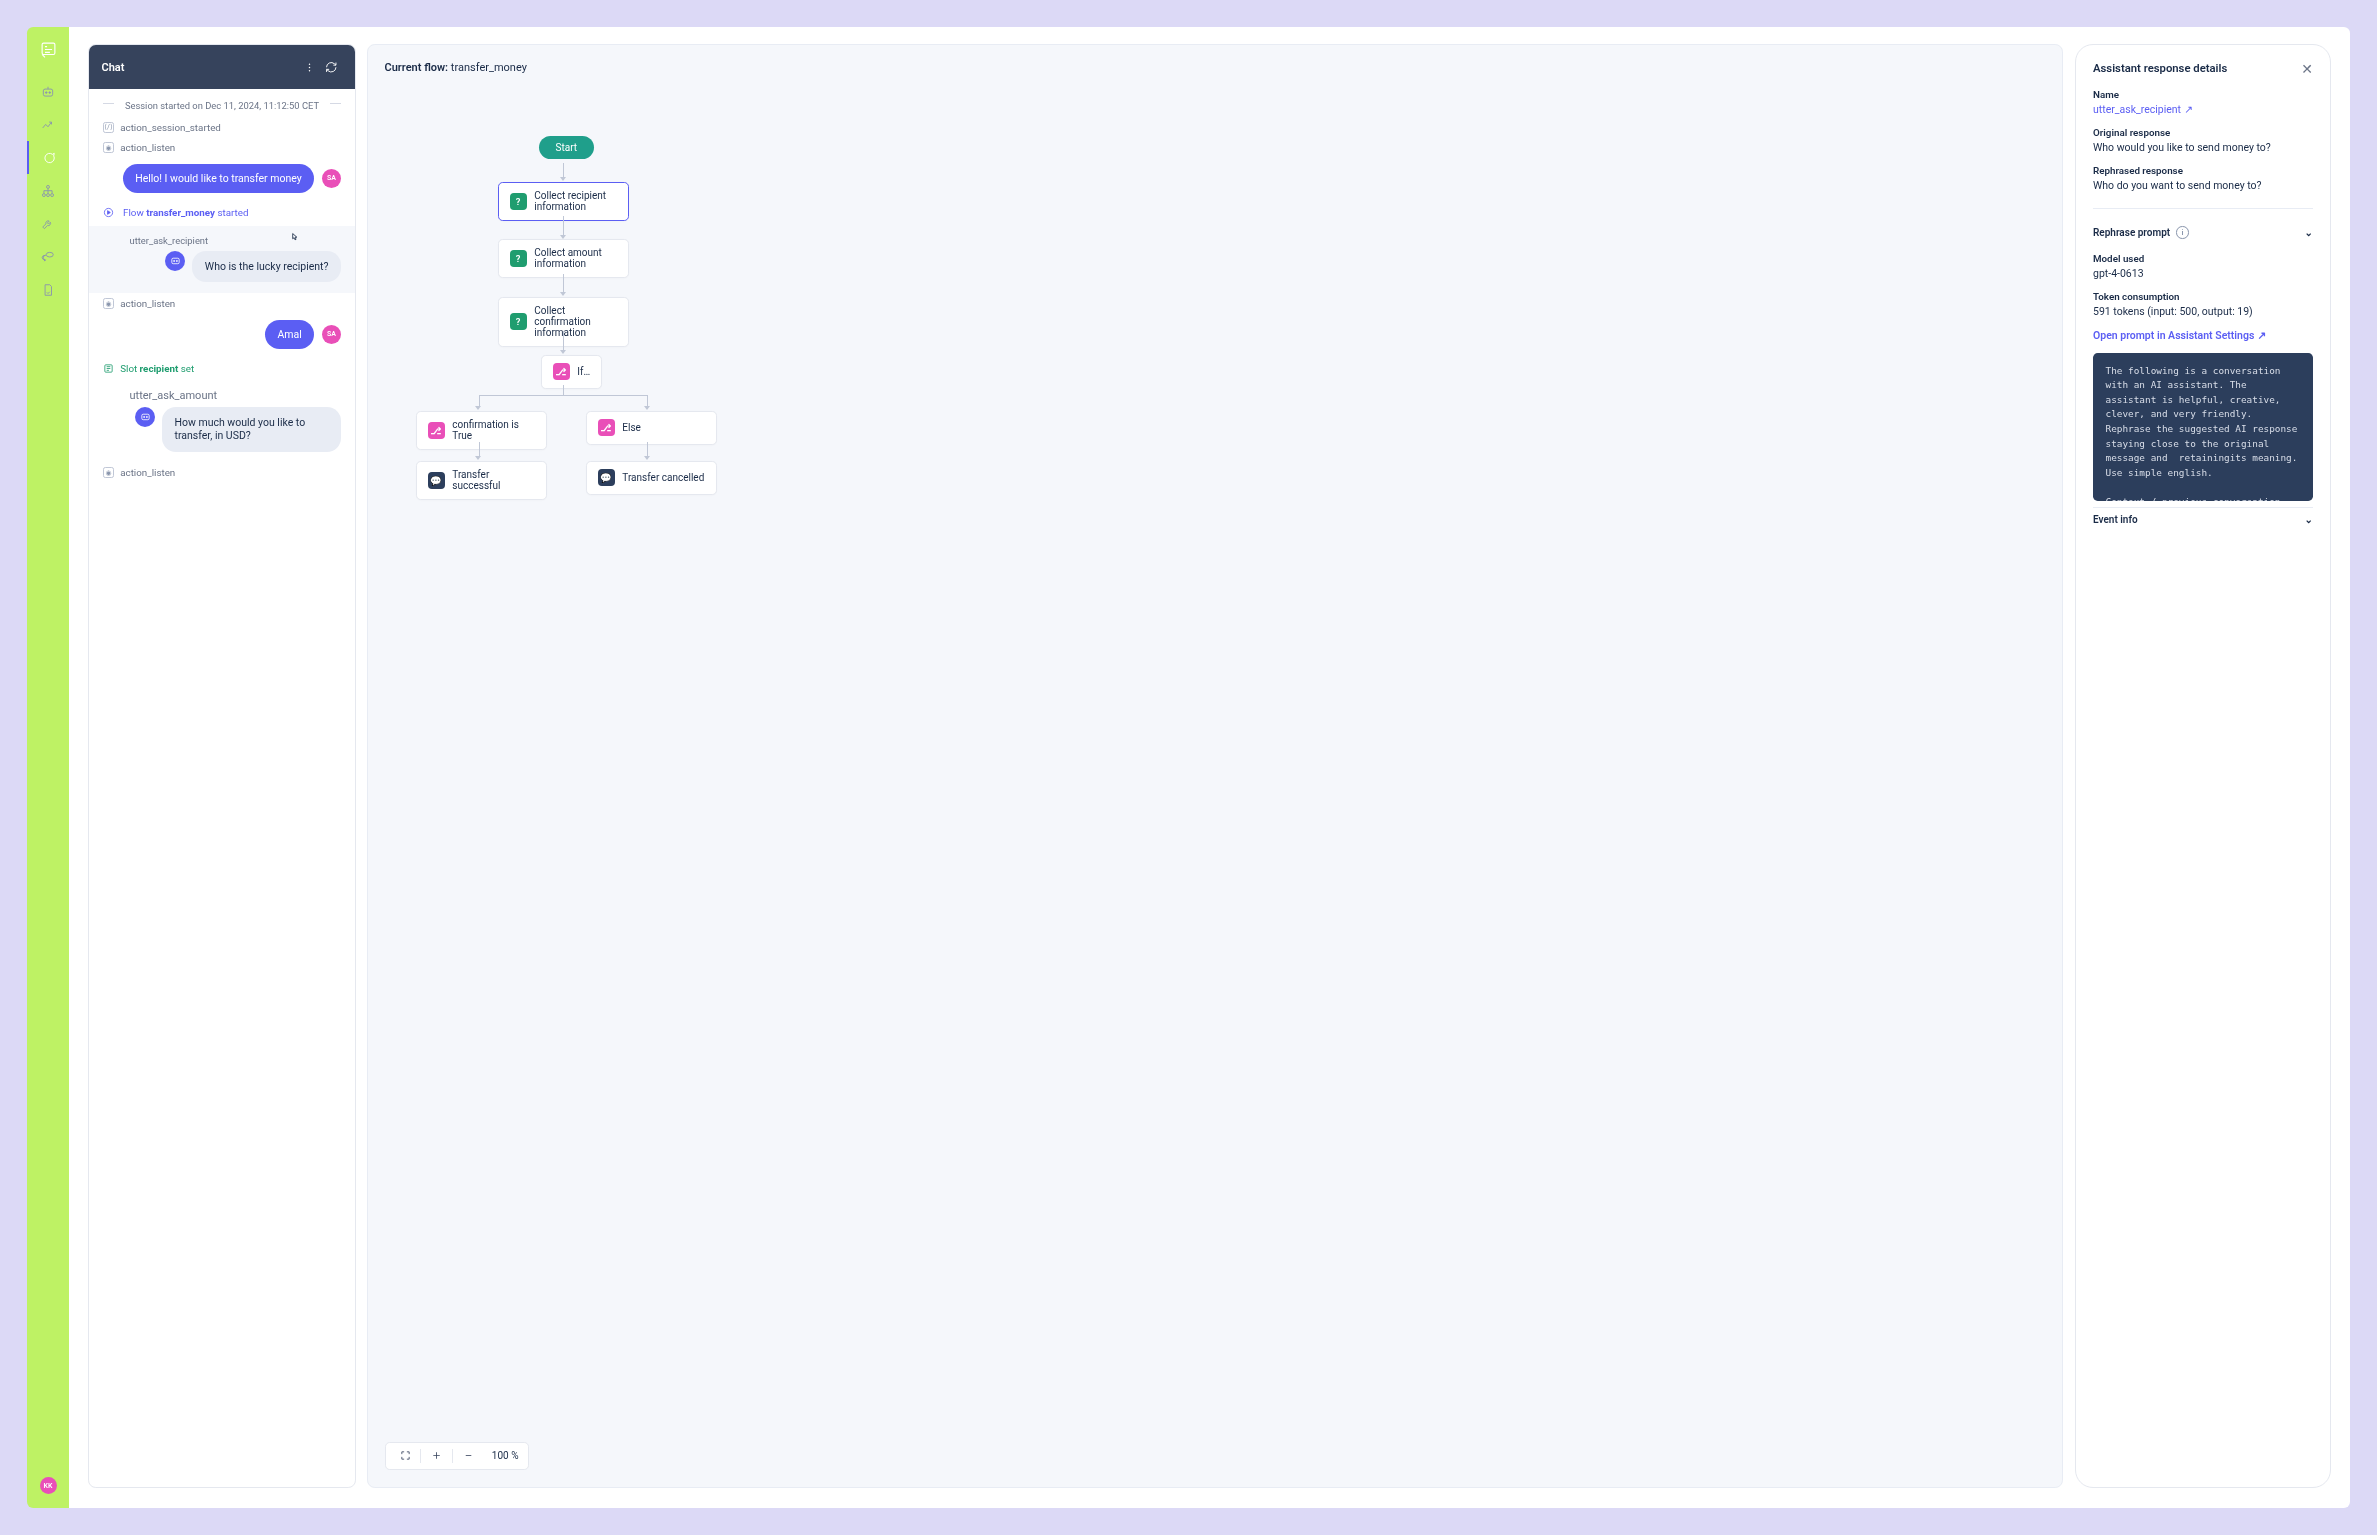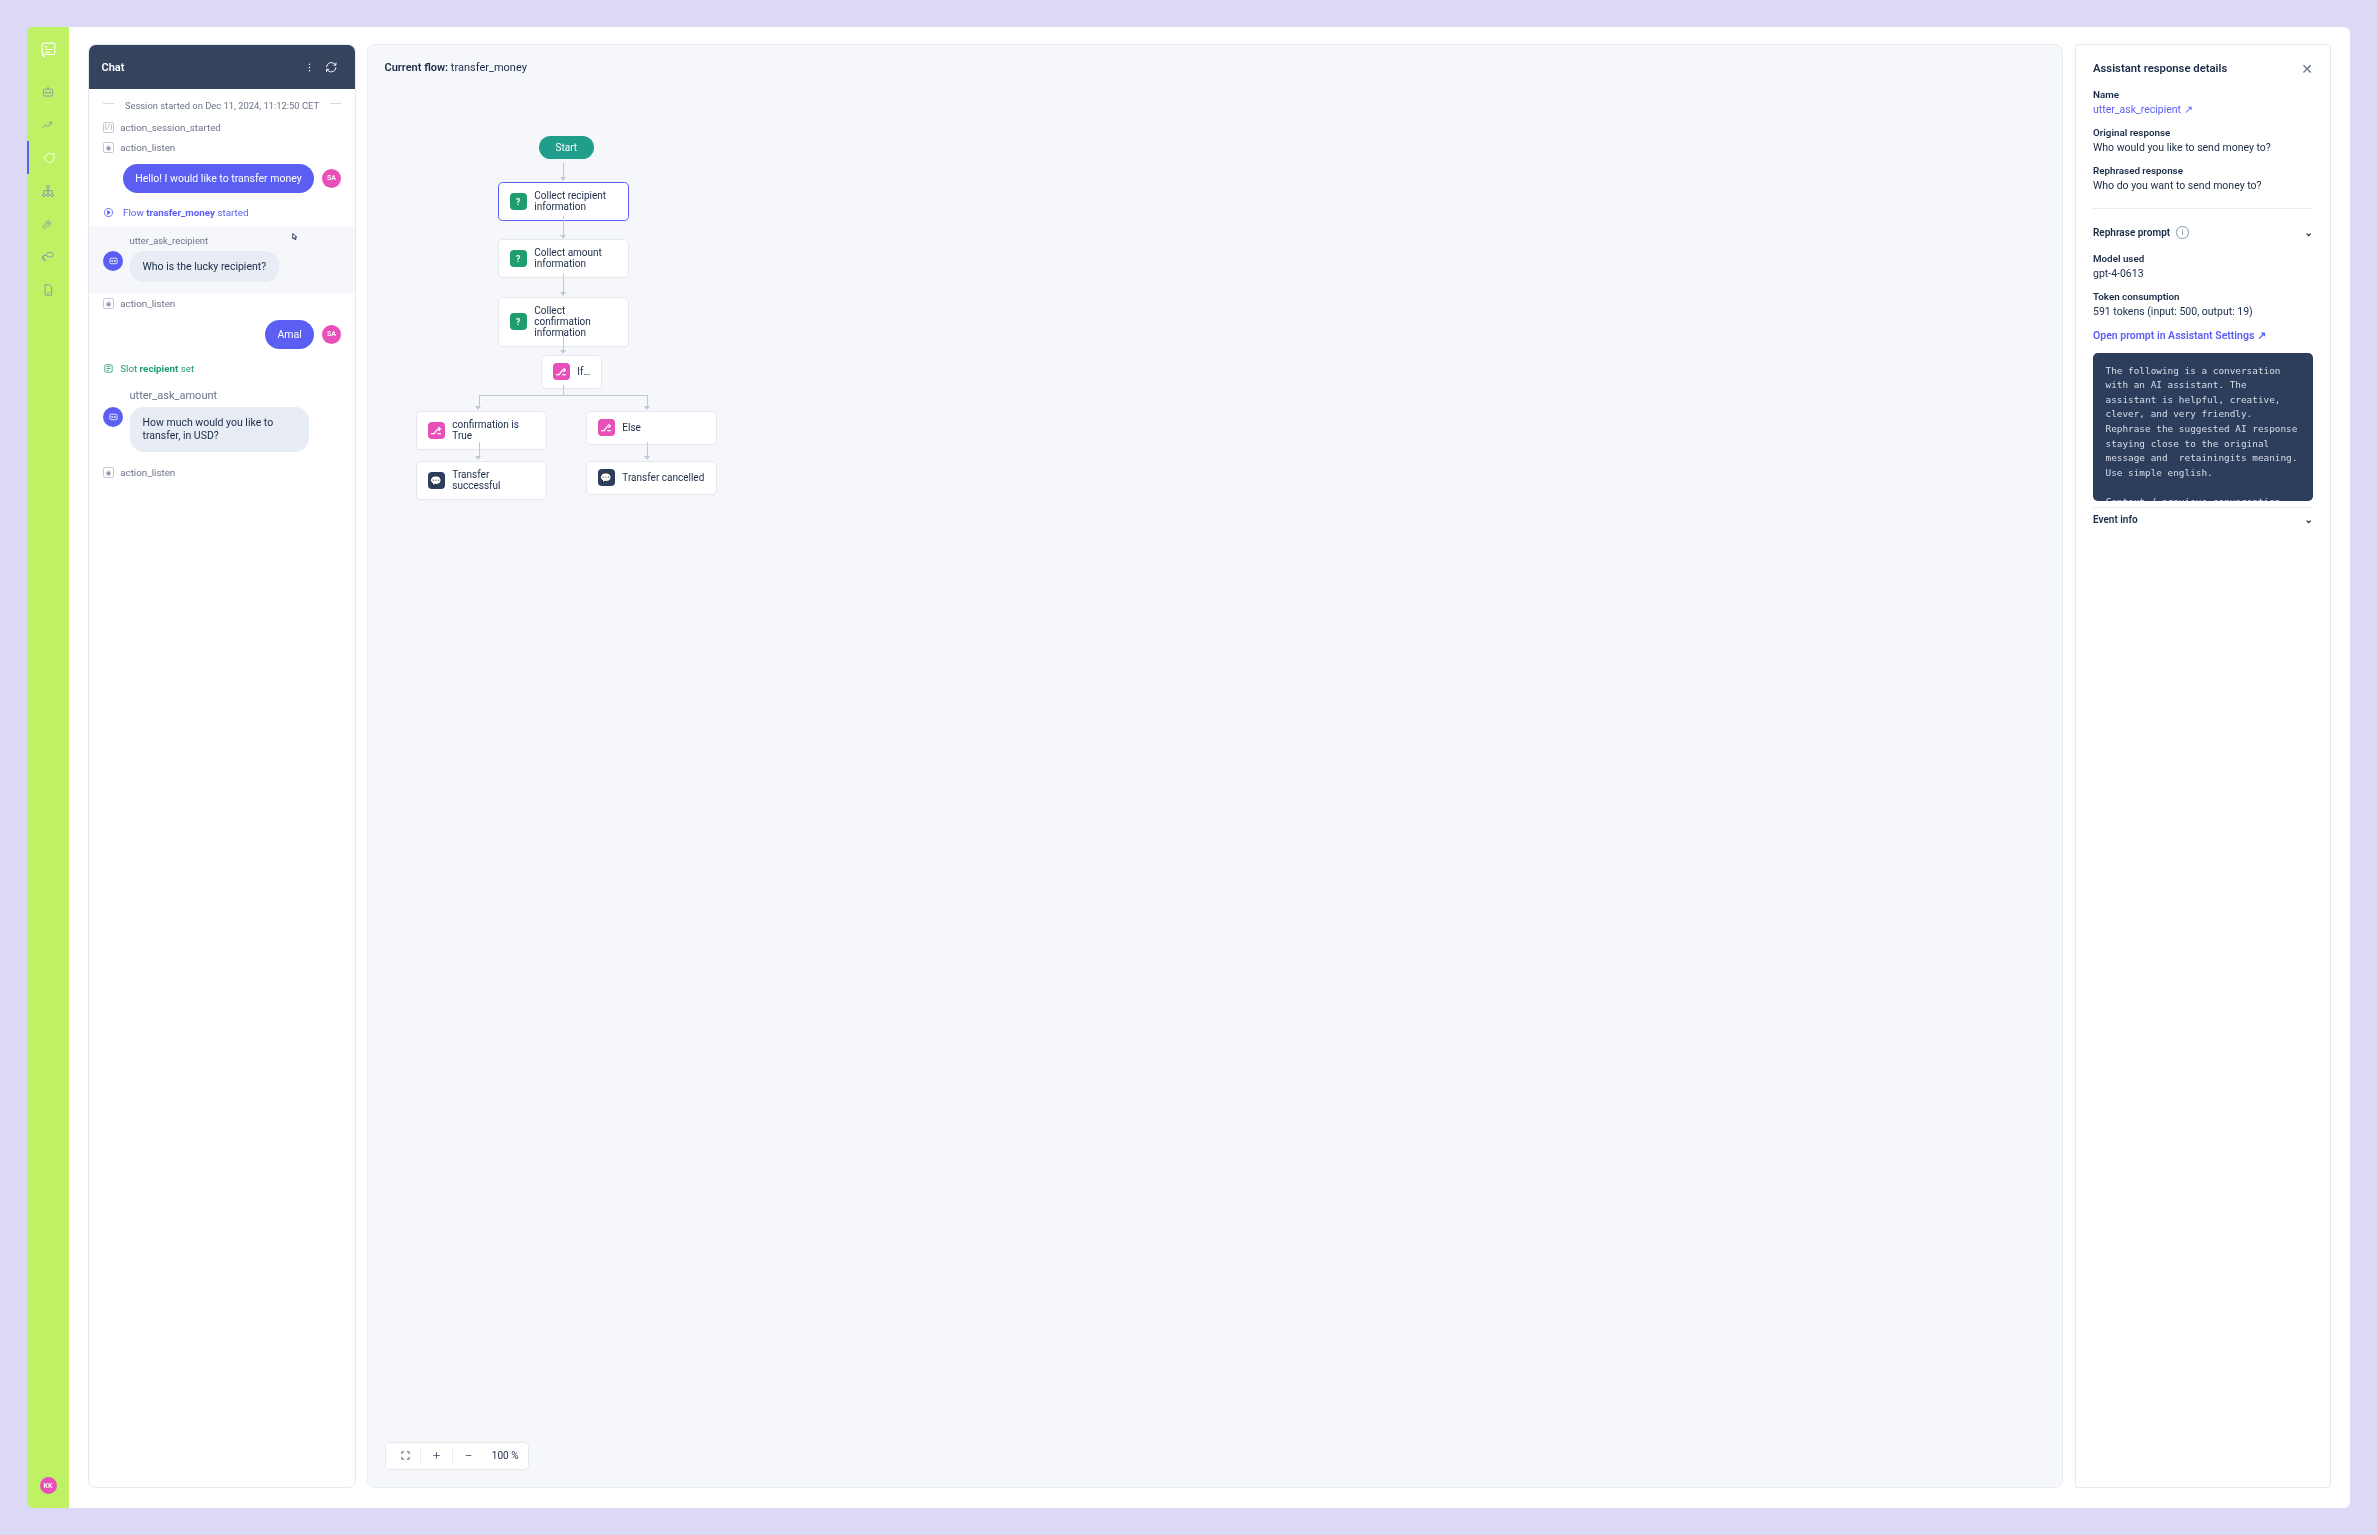--- a/index.html
+++ b/index.html
@@ -119,21 +119,21 @@
 }
 .session-row::before{left:14px;} .session-row::after{right:14px;}
 .evt-row { padding: 4.7px 14px; display:flex; align-items:center; gap:6.2px; font-size:9.8px;}
 .evt-icon { width:11px; height:11px; border:0.8px solid #C0C7D6; border-radius:2.3px; font-size:7px; display:flex;align-items:center;justify-content:center; color:#8A96AD; flex-shrink:0;}
 .msg-user-row { display:flex; justify-content:flex-end; align-items:center; gap:7.8px; padding: 6.2px 14px;}
 .msg-user { background: #5B5EF3; color:#fff; padding:7.8px 12.5px; border-radius:15.6px; font-size:10.5px;}
 .user-av { width:19px;height:19px;border-radius:50%;background:#E94FB8;color:#fff;font-size:7px;font-weight:600;display:flex;align-items:center;justify-content:center;flex-shrink:0;}
 .flow-row { padding: 7.8px 14px; display:flex; align-items:center; gap:9px; color:#5B5EF3; font-size:9.8px;}
 .bot-block { background:#F5F7FB; padding: 9.4px 14px 11px; position:relative;}
 .bot-block .label { font-size:9.4px; color:#6B7487; margin-left:26.5px; margin-bottom:4.7px;}
-.bot-row { display:flex; gap:7px; align-items:flex-start;}
+.bot-row { display:flex; gap:7px; align-items:flex-start;justify-content:flex-end;}
 .bot-av { width:20px;height:20px;border-radius:50%;background:#5B5EF3;display:flex;align-items:center;justify-content:center;flex-shrink:0;color:#fff;}
 .bot-bubble { background:#E8ECF4; padding:9.4px 12.5px; border-radius:14px; color:#1A2B47; font-size:10.5px; max-width:179px;}
 .slot-row { padding:7.8px 14px; color:#1F9D6F; font-size:9.8px; display:flex;align-items:flex-start;gap:6.2px;}
 .chat-input-wrap { padding: 17px 0 0 0;}
 .chat-input {
   border: 1.6px solid #5B5EF3;
   border-radius: 7.8px;
   padding: 11px 12.5px;
   display:flex; align-items:center;
   margin: 0;
@@ -171,21 +171,21 @@
   position:absolute; left:17px; bottom:17px;
   background:#fff; border:0.8px solid #E5E8EF; border-radius:4.7px;
   display:flex; align-items:center; gap:4.7px; padding:4.7px 9.4px; font-size:10px;
 }
 .zoom-ctrl span.btn{cursor:pointer;padding:0 4.7px;color:#36435C;font-size:12.5px;}
 .zoom-ctrl span.divider{width:0.8px;height:14px;background:#E5E8EF;}
 
 .details-panel {
   width: 256px;
   background:#fff; border:0.8px solid #E5E8EF;
-  border-radius:3px;
+  border-radius:18px;
   padding: 15.6px 17px;
   overflow-y:auto;
 }
 .details-header{display:flex;align-items:center;margin-bottom:12.5px;}
 .details-header h3{font-size:11.3px;font-weight:600;}
 .details-header .spacer{flex:1;}
 .details-header .close{cursor:pointer;color:#6B7487;font-size:14px;}
 .field-label{font-size:9.8px;font-weight:600;margin-bottom:3.1px;color:#1A2B47;}
 .field-val{font-size:10.5px;margin-bottom:11px;color:#1A2B47;}
 .link{color:#5B5EF3;cursor:pointer;}

